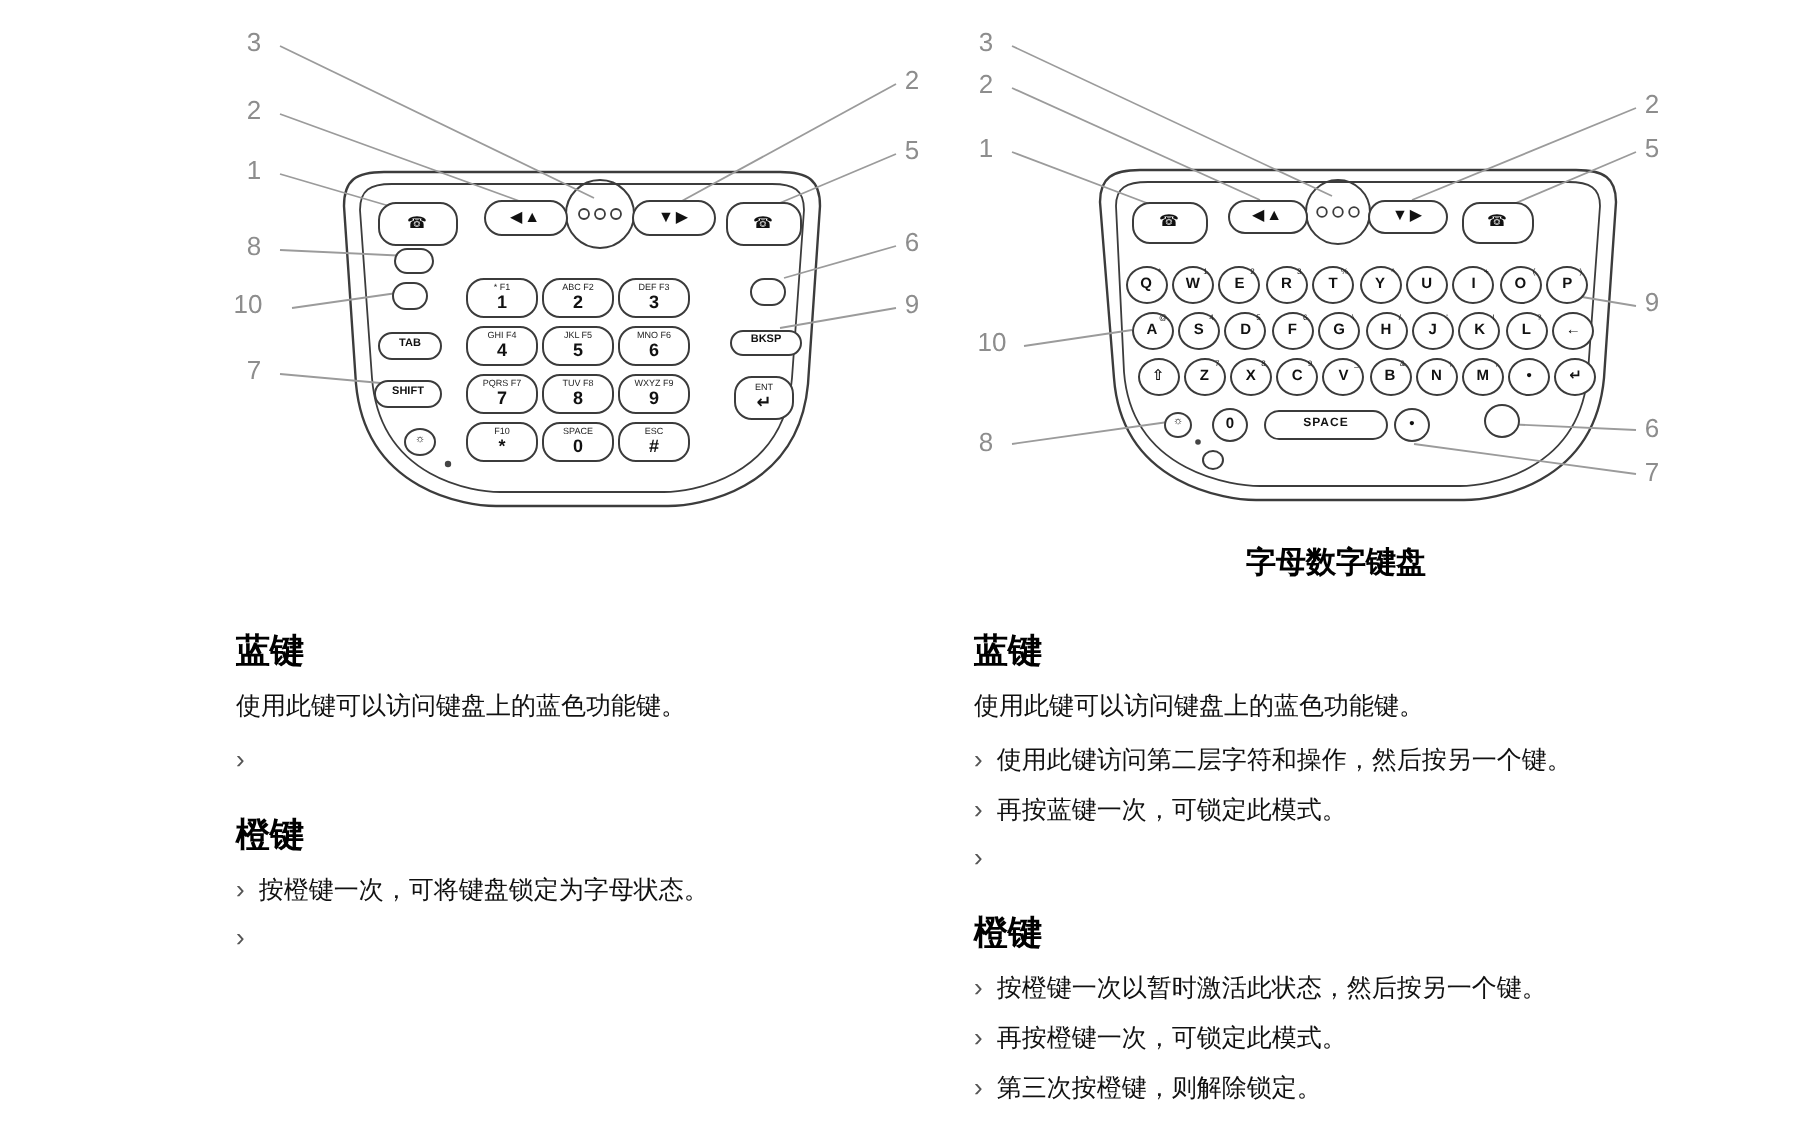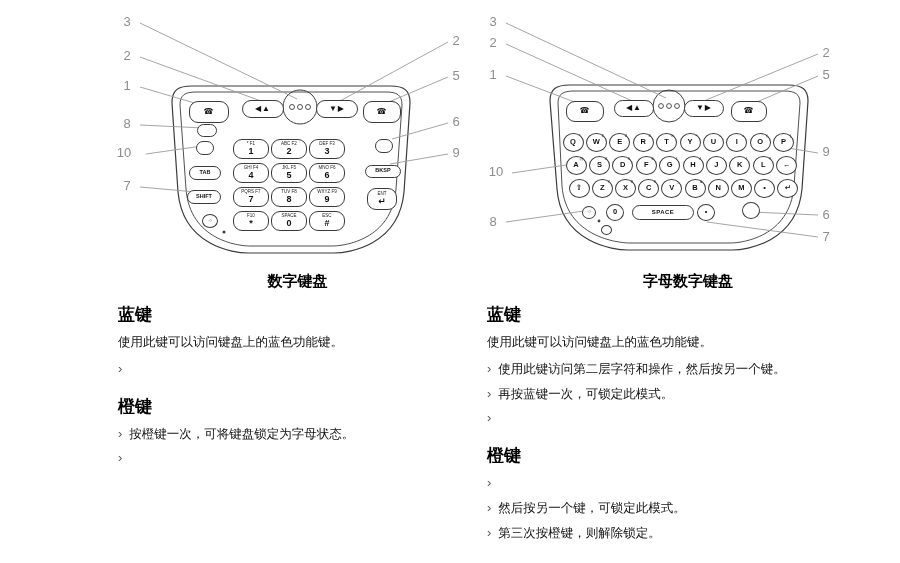--- a/index.html
+++ b/index.html
@@ -18,21 +18,21 @@
   .key.glyph .main{font-size:8px;font-weight:normal;letter-spacing:1px;}
   .key.alpha .main{font-size:7.5px;}
   .key.alpha .sub{position:absolute;top:0.5px;right:2px;font-size:4px;}
   .key.space .main{font-size:6px;letter-spacing:0.5px;}
   .callout-num{position:absolute;transform:translate(-50%,-50%);color:#8d8d8d;
                font-size:13px;width:24px;text-align:center;}
   .diagram-title{position:absolute;font-weight:bold;font-size:15px;text-align:center;color:#000;
                  font-family:"Liberation Sans","DejaVu Sans",sans-serif;}
   .text-col{position:absolute;}
   .text-col h2{font-size:17px;font-weight:bold;margin:16px 0 7px 0;color:#000;}
-  .text-col h2:first-child{margin-top:0;}
+  .text-col h2:first-child{margin-top:11px;}
   .text-col p{font-size:12.5px;margin:0 0 8px 0;line-height:1.5;}
   .bullet{display:flex;gap:7px;font-size:12.5px;margin:0 0 6px 0;line-height:1.45;}
   .marker{color:#555;font-size:13px;flex:0 0 auto;}
 </style>
 </head>
 <body>
 
 <div class="page">
 
   <svg id="diagram-svg" class="artwork" width="900" height="563" viewBox="0 0 900 563">
@@ -314,22 +314,21 @@
       <div class="callout-num" style="left: 493px; top: 74px;">1</div>
       <div class="callout-num" style="left: 496px; top: 171px;">10</div>
       <div class="callout-num" style="left: 493px; top: 221px;">8</div>
       <div class="callout-num" style="left: 826px; top: 52px;">2</div>
       <div class="callout-num" style="left: 826px; top: 74px;">5</div>
       <div class="callout-num" style="left: 826px; top: 151px;">9</div>
       <div class="callout-num" style="left: 826px; top: 214px;">6</div>
       <div class="callout-num" style="left: 826px; top: 236px;">7</div>
     </div>
 
-  <div class="diagram-title" style="left:170px;top:272px;width:255px;">数字键盘</div>
-  <div class="diagram-title" style="left:553px;top:272px;width:270px;">字母数字键盘</div>
+  <div class="diagram-title" style="left:533px;top:272px;width:270px;">字母数字键盘</div>
 
   <div class="text-col" style="left:118px;top:303px;width:352px;">
     <h2>蓝键</h2>
     <p>使用此键可以访问键盘上的蓝色功能键。</p>
     <div class="bullet">
       <span class="marker">›</span>
     </div>
     <h2>橙键</h2>
     <div class="bullet">
       <span class="marker">›</span>
@@ -350,24 +349,25 @@
     <div class="bullet">
       <span class="marker">›</span>
       <span>再按蓝键一次，可锁定此模式。</span>
     </div>
     <div class="bullet">
       <span class="marker">›</span>
     </div>
     <h2>橙键</h2>
     <div class="bullet">
       <span class="marker">›</span>
-    </div>
-    <div class="bullet">
-      <span class="marker">›</span>
-      <span>然后按另一个键，可锁定此模式。</span>
+      <span>按橙键一次以暂时激活此状态，然后按另一个键。</span>
+    </div>
+    <div class="bullet">
+      <span class="marker">›</span>
+      <span>再按橙键一次，可锁定此模式。</span>
     </div>
     <div class="bullet">
       <span class="marker">›</span>
       <span>第三次按橙键，则解除锁定。</span>
     </div>
   </div>
 
 </div>
 
 </body></html>

